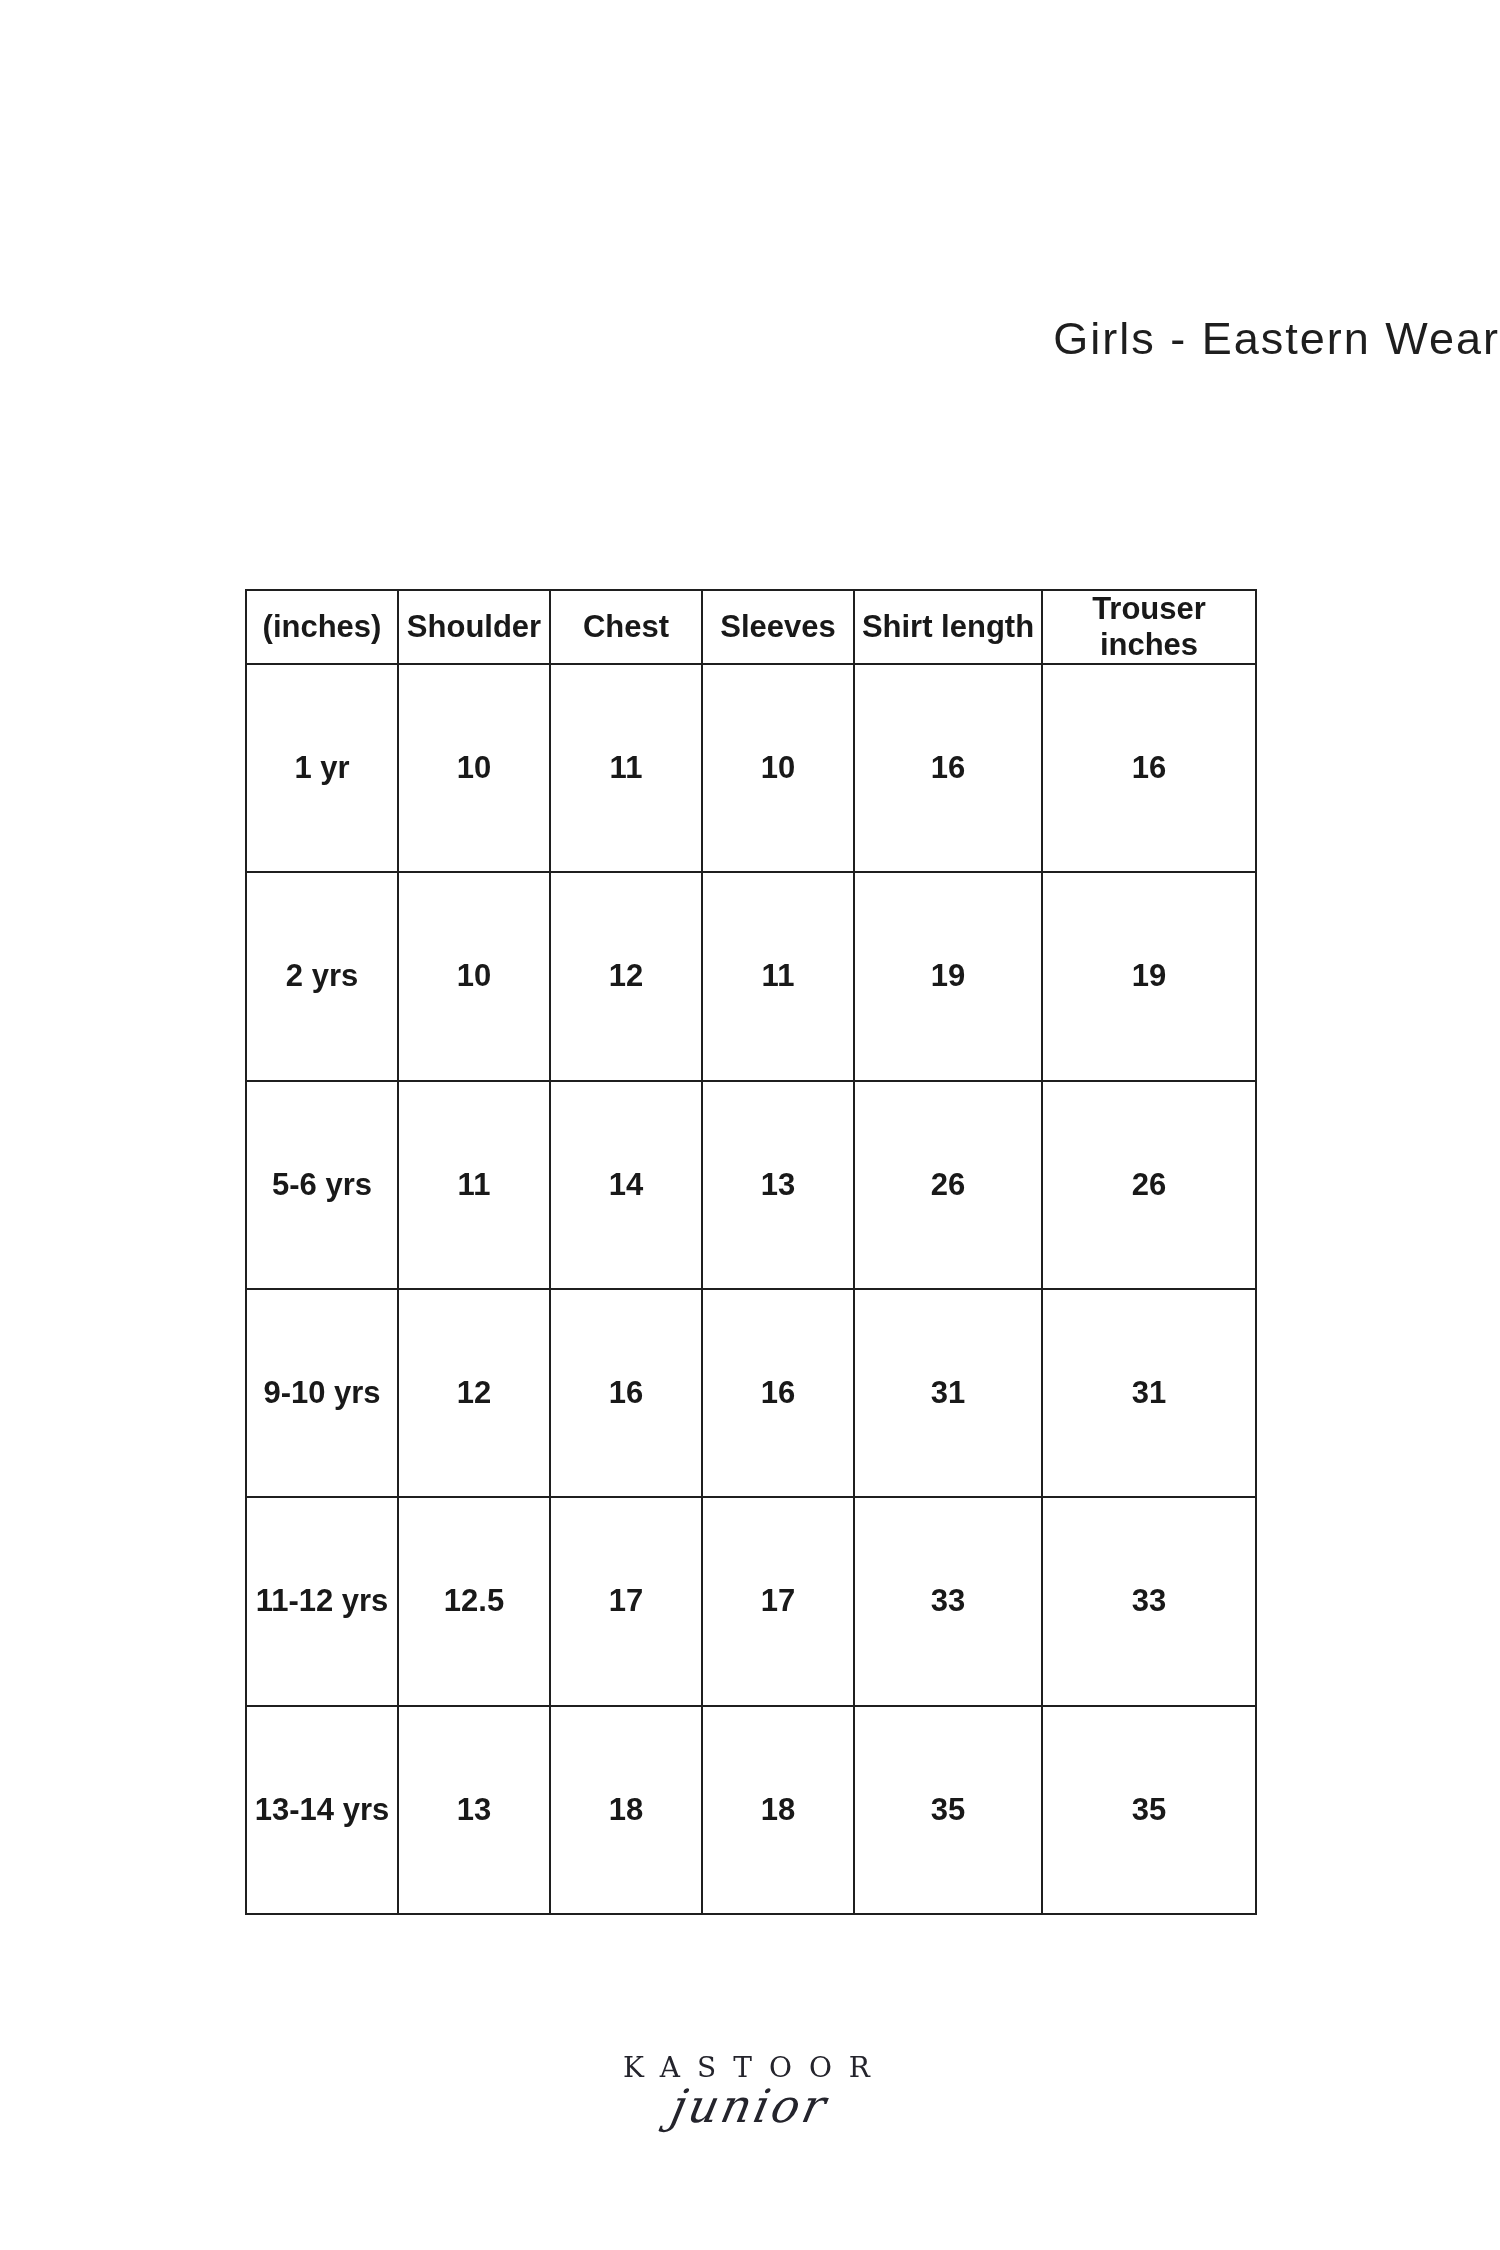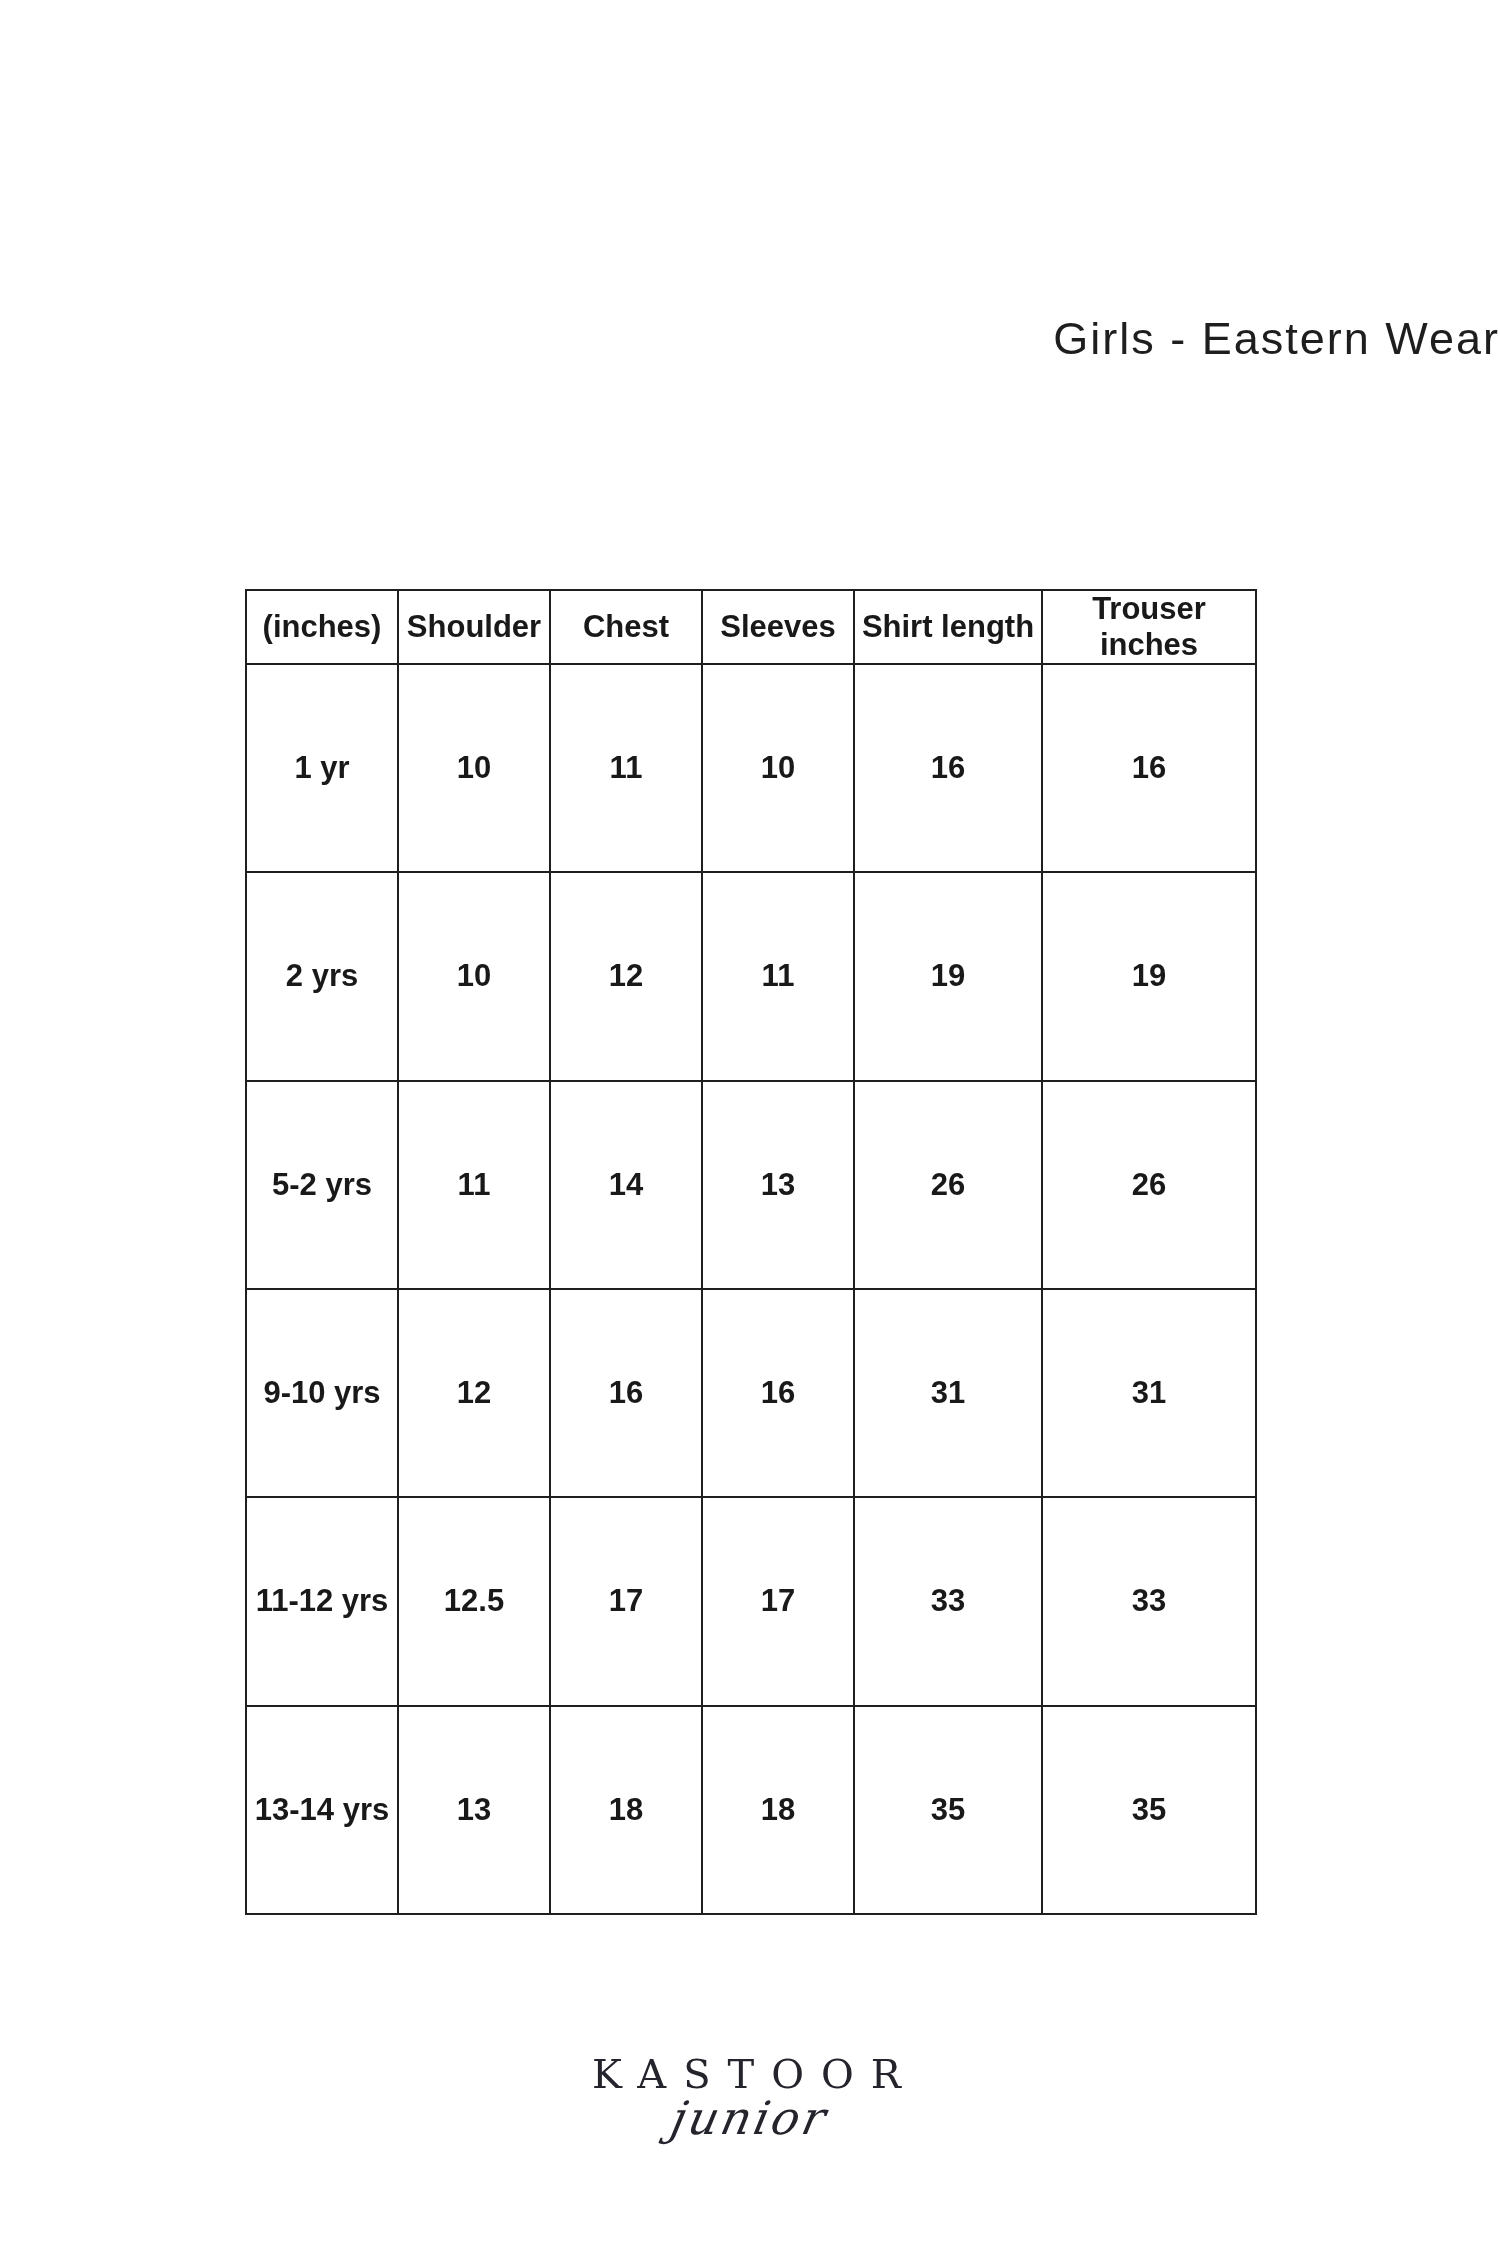--- a/index.html
+++ b/index.html
@@ -63,21 +63,21 @@
   .brand {
     position: absolute;
     top: 2054px;
     left: 0;
     width: 100%;
     text-align: center;
     line-height: 1;
   }
   .brand-name {
     font-family: "DejaVu Serif", serif;
-    font-size: 40px;
+    font-size: 28px;
     letter-spacing: 17px;
     text-indent: 10px;
     color: #24242c;
   }
   .brand-script {
     margin-top: 1px;
     font-family: "DejaVu Serif", serif;
     font-style: italic;
     font-size: 46px;
     letter-spacing: 3px;
@@ -123,21 +123,21 @@
         </tr>
         <tr>
           <td>2 yrs</td>
           <td>10</td>
           <td>12</td>
           <td>11</td>
           <td>19</td>
           <td>19</td>
         </tr>
         <tr>
-          <td>5-2 yrs</td>
+          <td>5-6 yrs</td>
           <td>11</td>
           <td>14</td>
           <td>13</td>
           <td>26</td>
           <td>26</td>
         </tr>
         <tr>
           <td>9-10 yrs</td>
           <td>12</td>
           <td>16</td>

